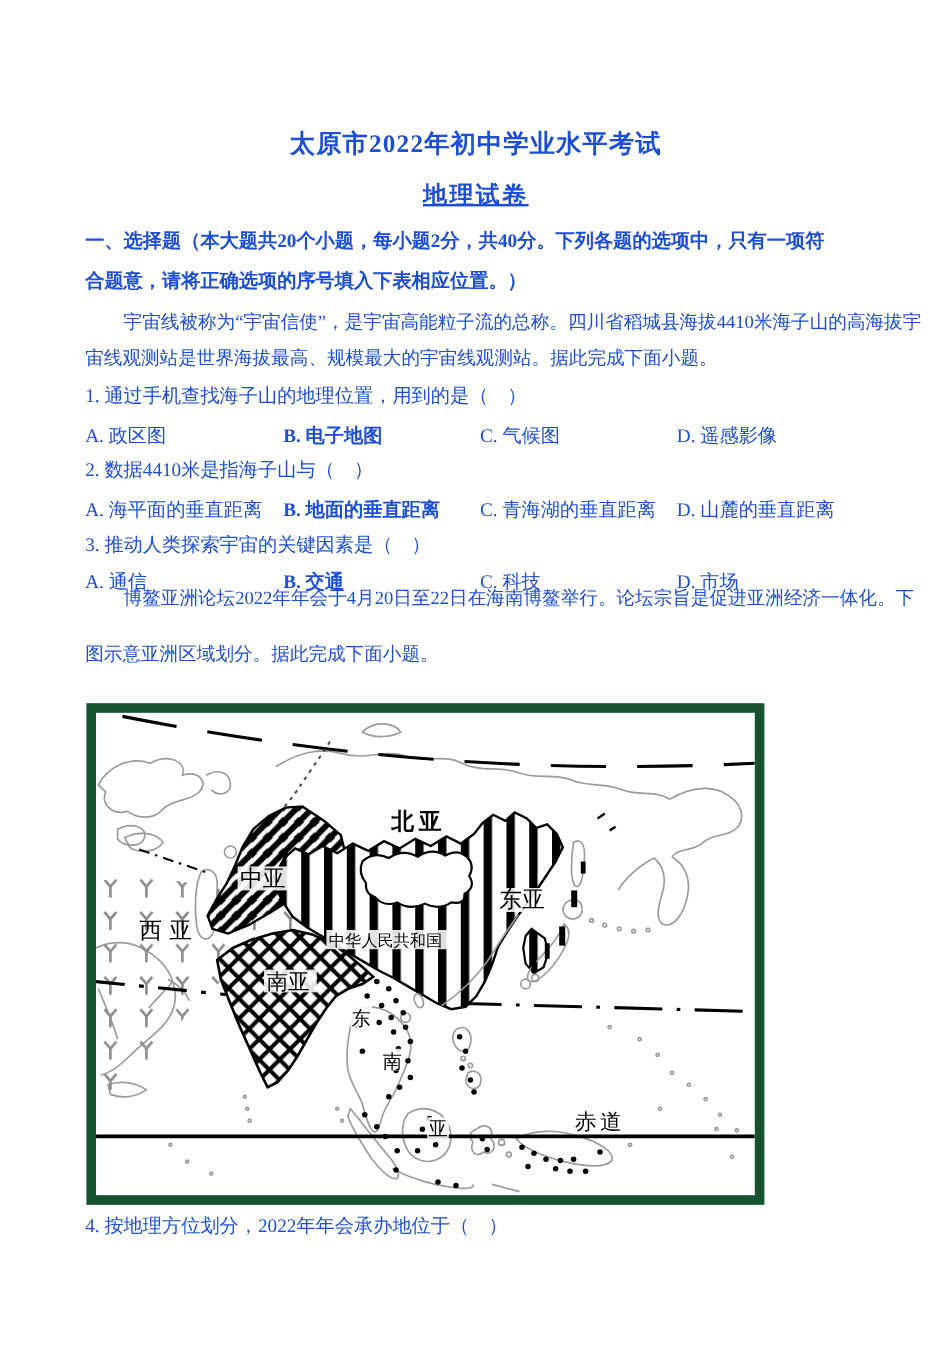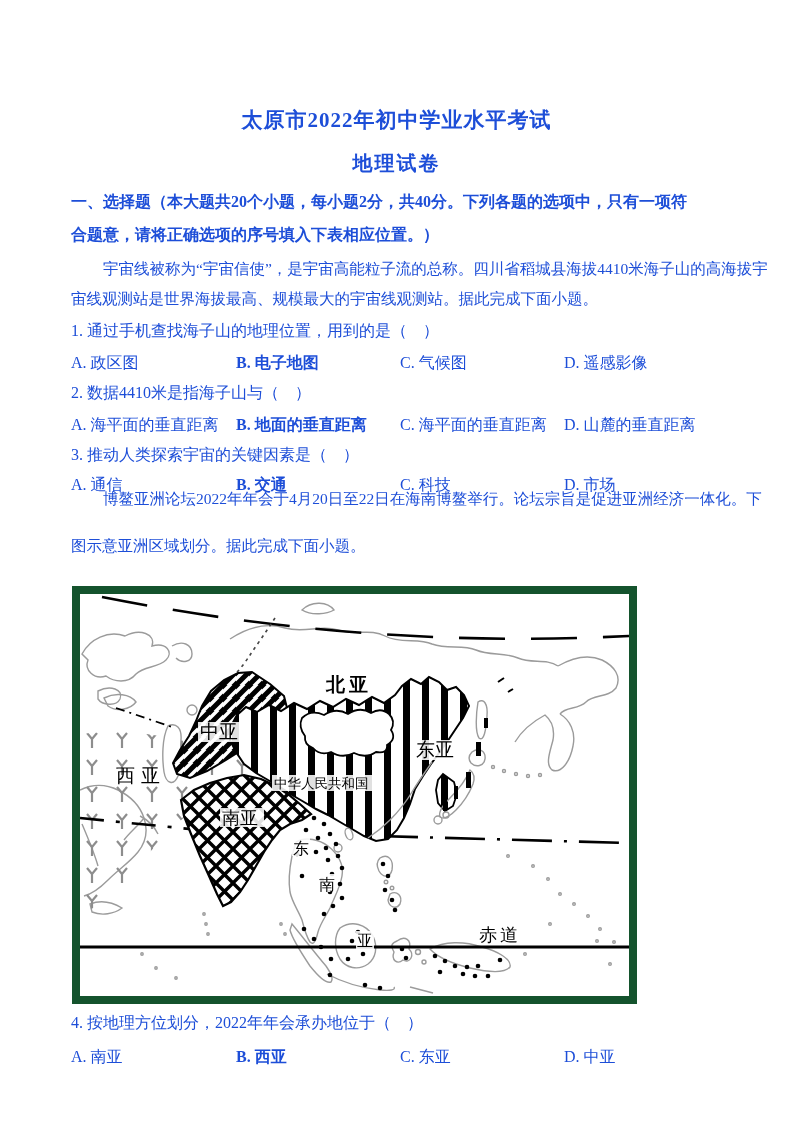--- a/index.html
+++ b/index.html
@@ -17,41 +17,41 @@
   .opt.a{left:71px}.opt.b{left:236px}.opt.c{left:400px}.opt.d{left:564px}
   .mapbox{position:absolute;left:72px;top:547px;width:549px;height:402px;border:8px solid #14532d;background:#fff;}
   svg text{font-family:"Liberation Serif","DejaVu Serif",serif;fill:#000;}
 </style>
 </head>
 <body>
 
 <div class="page">
 
   <div class="tline center b fs21" style="top:68px;">太原市2022年初中学业水平考试</div>
-  <div class="tline center b fs20" style="top:112px;">地理试卷</div>
+  <div class="tline center b fs20" style="top:112px;text-decoration:underline;">地理试卷</div>
 
   <div class="tline b fs16" style="left:71px;top:153px;">一、选择题（本大题共20个小题，每小题2分，共40分。下列各题的选项中，只有一项符</div>
   <div class="tline b fs16" style="left:71px;top:186px;">合题意，请将正确选项的序号填入下表相应位置。）</div>
 
   <div class="tline fs155" style="left:103px;top:220px;">宇宙线被称为“宇宙信使”，是宇宙高能粒子流的总称。四川省稻城县海拔4410米海子山的高海拔宇</div>
   <div class="tline fs155" style="left:71px;top:250px;">宙线观测站是世界海拔最高、规模最大的宇宙线观测站。据此完成下面小题。</div>
 
   <div class="tline fs16" style="left:71px;top:282px;">1. 通过手机查找海子山的地理位置，用到的是（    ）</div>
   <div class="optrow" style="top:314px;">
     <span class="opt a">A. 政区图</span>
     <span class="opt b">B. 电子地图</span>
     <span class="opt c">C. 气候图</span>
     <span class="opt d">D. 遥感影像</span>
   </div>
 
   <div class="tline fs16" style="left:71px;top:344px;text-align:right;">2. 数据4410米是指海子山与（    ）</div>
   <div class="optrow" style="top:376px;">
     <span class="opt a">A. 海平面的垂直距离</span>
     <span class="opt b">B. 地面的垂直距离</span>
-    <span class="opt c">C. 海平面的垂直距离</span>
+    <span class="opt c">C. 青海湖的垂直距离</span>
     <span class="opt d">D. 山麓的垂直距离</span>
   </div>
 
   <div class="tline fs16" style="left:71px;top:406px;">3. 推动人类探索宇宙的关键因素是（    ）</div>
   <div class="optrow" style="top:436px;">
     <span class="opt a">A. 通信</span>
     <span class="opt b">B. 交通</span>
     <span class="opt c">C. 科技</span>
     <span class="opt d">D. 市场</span>
   </div>
@@ -244,20 +244,14 @@
       <text x="194" y="194" font-size="13.5">中华人民共和国</text>
       <text x="142" y="230" font-size="18">南亚</text>
       <text x="213" y="260" font-size="16">东</text>
       <text x="239" y="296" font-size="16">南</text>
       <text x="277" y="352" font-size="16">亚</text>
       <text x="399" y="347" font-size="18" letter-spacing="3">赤道</text>
     </svg>
   </div>
 
   <div class="tline fs16" style="left:71px;top:974px;">4. 按地理方位划分，2022年年会承办地位于（    ）</div>
-  <div class="optrow" style="top:1008px;">
-    <span class="opt a">A. 南亚</span>
-    <span class="opt b">B. 西亚</span>
-    <span class="opt c">C. 东亚</span>
-    <span class="opt d">D. 中亚</span>
-  </div>
 
 </div>
 
 </body></html>

